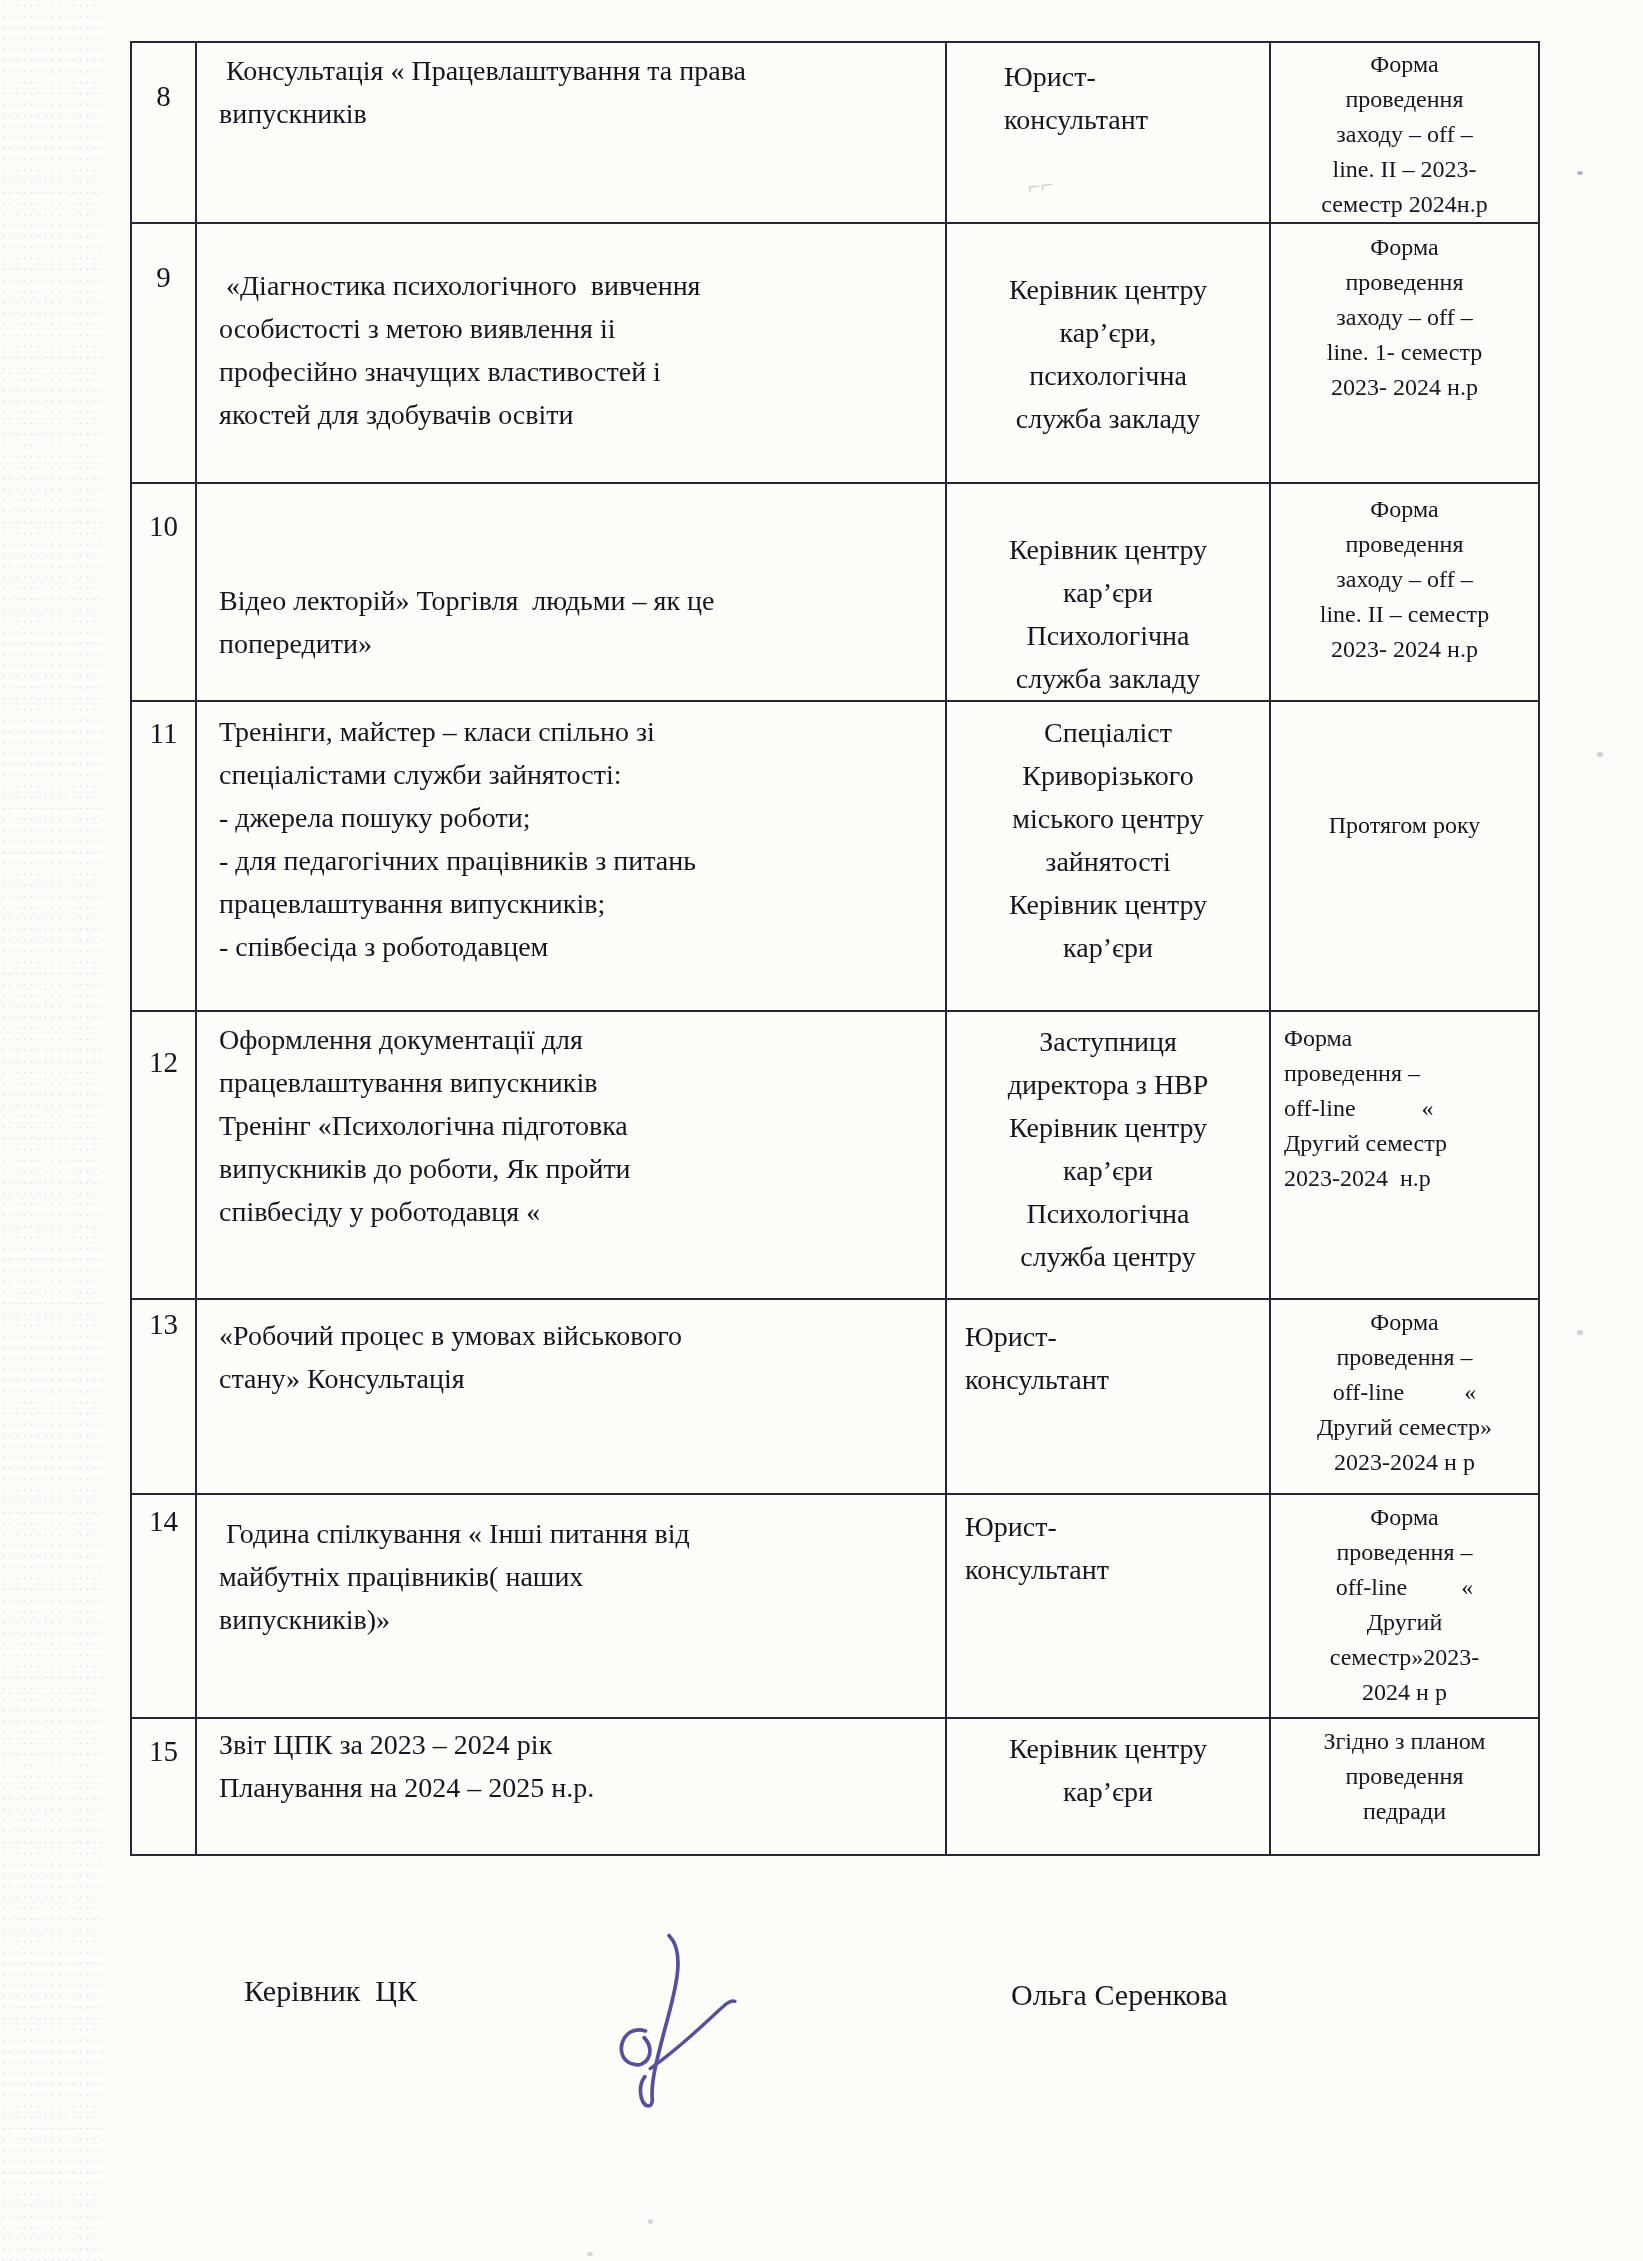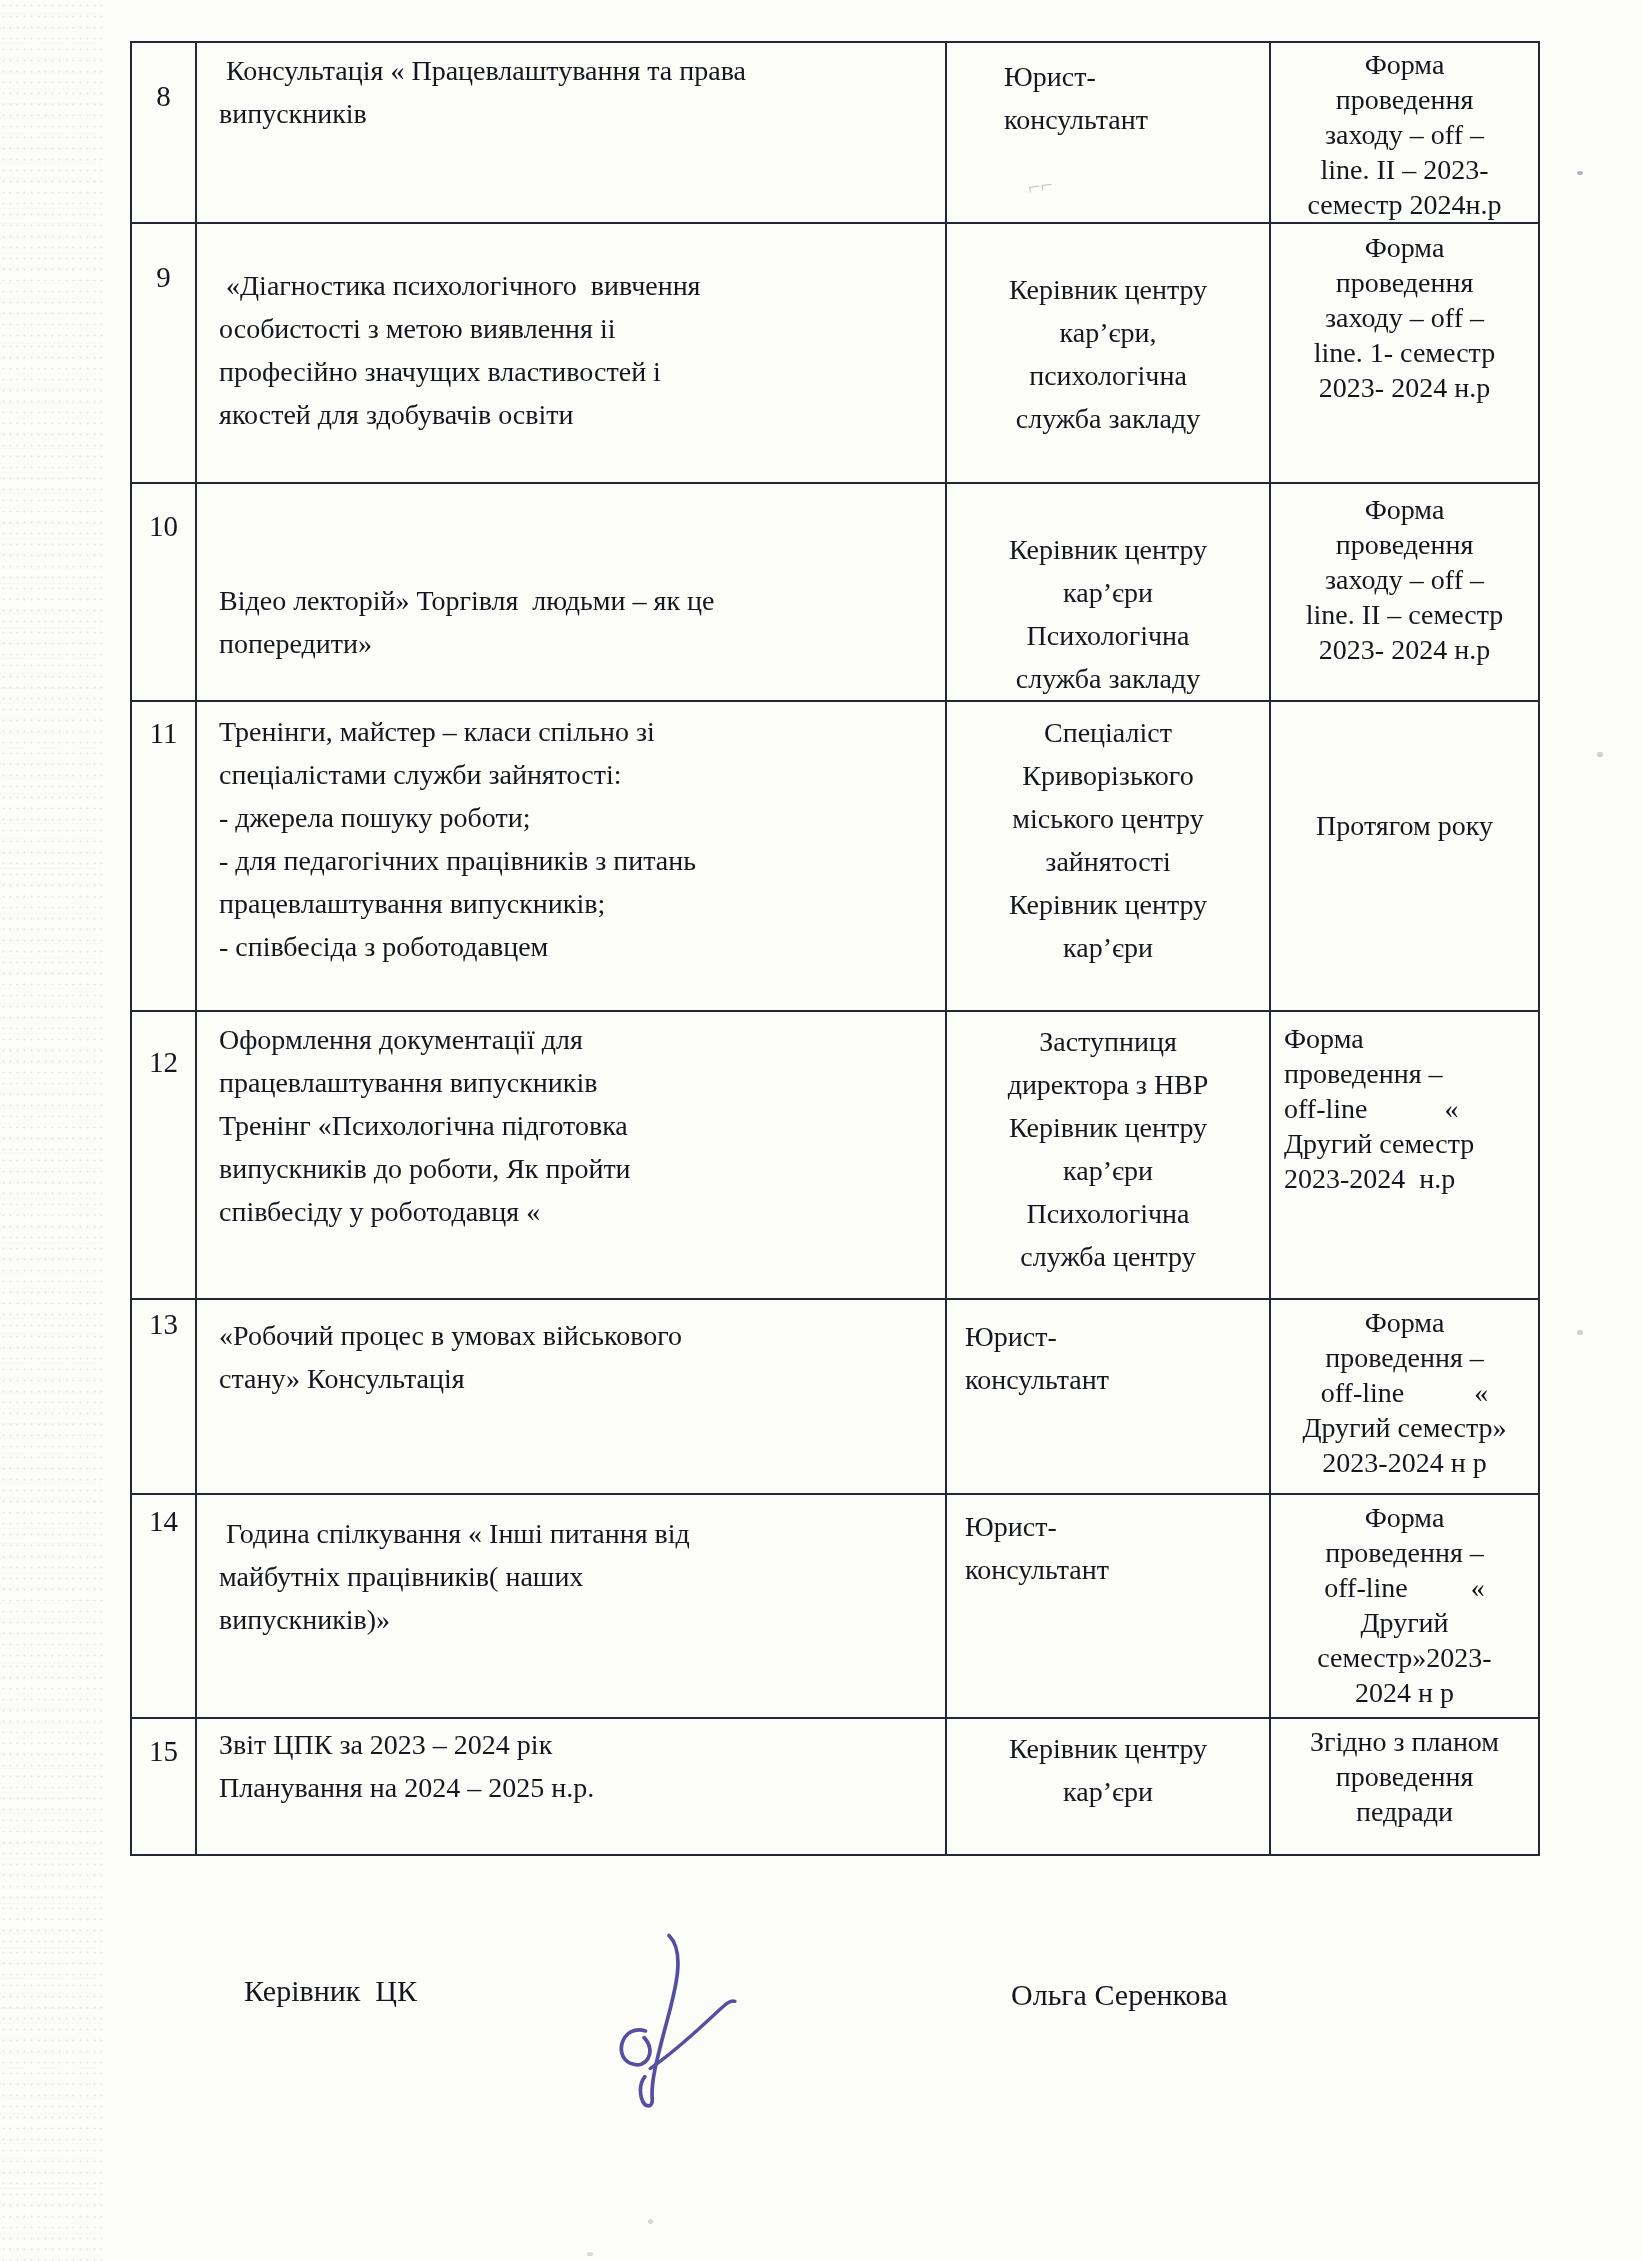--- a/index.html
+++ b/index.html
@@ -29,21 +29,21 @@
     border:2.6px solid #242836;
     vertical-align:top;
     padding:0;
     white-space:pre-line;
     overflow:hidden;
   }
   td.num{text-align:center;font-size:29px;line-height:36px;}
   td.act{font-size:28px;line-height:43px;padding-left:22px;padding-right:17px;text-align:left;}
   td.resp{font-size:28px;line-height:43px;text-align:center;padding-left:5.2px;padding-right:5.2px;}
   td.resp-left{text-align:left;}
-  td.form{font-size:28px;line-height:35px;text-align:center;padding-left:9px;padding-right:9px;}
+  td.form{font-size:24px;line-height:35px;text-align:center;padding-left:9px;padding-right:9px;}
   td.form-left{text-align:left;padding-left:13px;}
 
   .footer-row{position:absolute;left:0;top:1960px;width:1644px;height:193px;}
   .footer-role{position:absolute;left:244px;top:14px;font-size:30px;}
   .footer-name{position:absolute;left:1011px;top:18px;font-size:30px;}
   .signature{position:absolute;left:583px;top:-37px;width:168px;height:193px;}
 </style>
 </head>
 <body>
 

